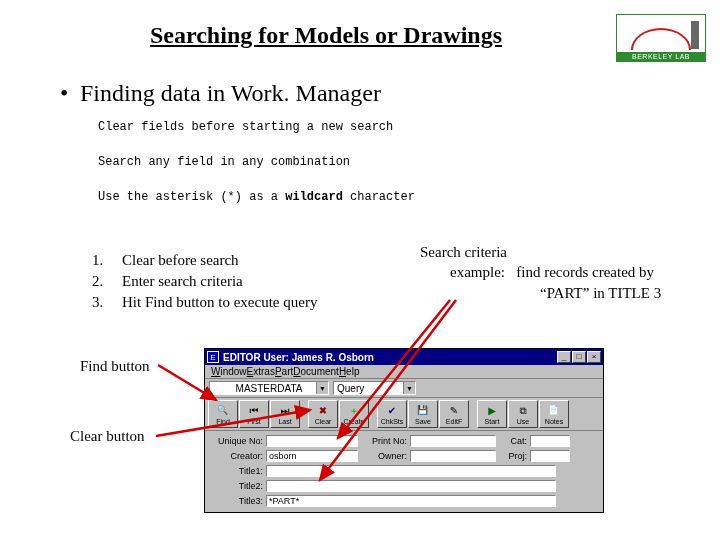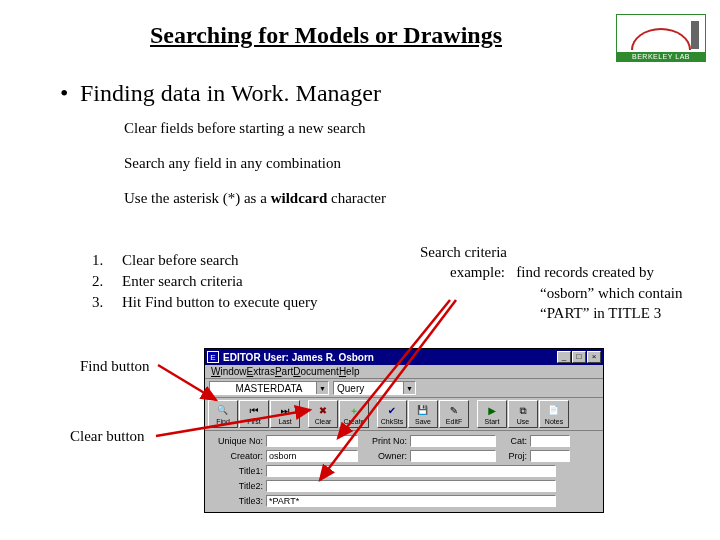--- a/index.html
+++ b/index.html
@@ -67,21 +67,21 @@
   }
 
   .bullet-row {
     position: absolute;
     top: 80px;
     left: 60px;
     font-size: 24px;
   }
   .bullet-row .dot { display: inline-block; width: 20px; }
 
-  .sub1 { position: absolute; left: 124px; font-size: 15px; }
+  .sub1 { position: absolute; left: 98px; font-size: 12px; font-family: Liberation Mono, monospace; }
   .s1a { top: 120px; }
   .s1b { top: 155px; }
   .s1c { top: 190px; }
   .wc { font-weight: bold; }
 
   .ol {
     position: absolute;
     top: 250px;
     left: 92px;
     font-size: 15px;
@@ -241,21 +241,20 @@
       <span class="num">3.</span>
       <span>Hit Find button to execute query</span>
     </div>
 </div>
 
 <div class="crit">
   <div class="line">Search criteria</div>
   <div class="line indent1">
     <span>example:</span>&nbsp;&nbsp;&nbsp;<span>find records created by</span>
   </div>
-  <div class="line indent2">“osborn” which contain</div>
   <div class="line indent2">“PART” in TITLE 3</div>
 </div>
 
 <div class="find-label">Find button</div>
 <div class="clear-label">Clear button</div>
 
 <div class="editor">
   <div class="ed-titlebar">
     <span class="ticon">E</span>
     <span class="ttext">EDITOR User: James R. Osborn</span>

